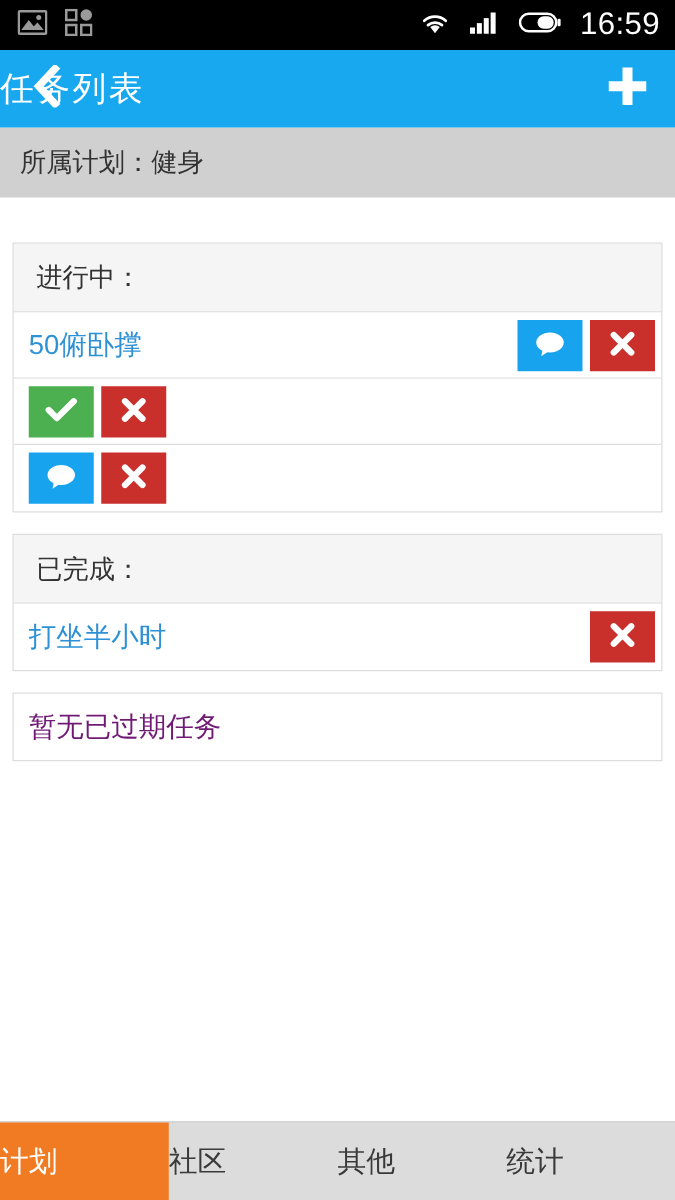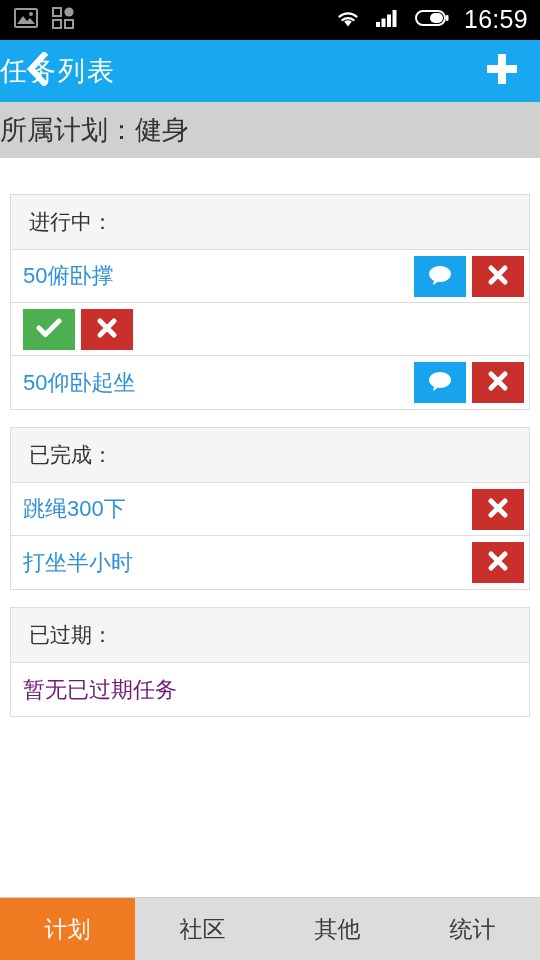--- a/index.html
+++ b/index.html
@@ -73,22 +73,23 @@
     height: 50px;
   }
   .hdr-btn.right { margin-left: auto; }
 
   
   .plan-bar {
     background: #d0d0d0;
     height: 56px;
     display: flex;
     align-items: center;
+    padding-left: 16px;
     color: #333333;
-    font-size: 27px;
+    font-size: 21px;
   }
 
   
   .content {
     padding: 0 10px;
     background: #ffffff;
     margin-top: 36px;
   }
 
   .card {
@@ -155,21 +156,21 @@
     left: 0; right: 0; bottom: 0;
     height: 63px;
     display: flex;
     background: #dcdcdc;
     border-top: 1px solid #cfcfcf;
   }
   .tab {
     flex: 1;
     display: flex;
     align-items: center;
-    justify-content: center;
+    justify-content: flex-start;
     font-size: 23px;
     color: #3a3a3a;
     cursor: pointer;
   }
   .tab.active {
     background: #f07b22;
     color: #ffffff;
   }
 </style>
 </head>
@@ -270,61 +271,49 @@
               </svg></span>
           </button>
           <button class="act remove">
             <span><svg width="24" height="24" viewBox="0 0 24 24">
                 <path d="M5 5 L19 19 M19 5 L5 19" fill="none" stroke="#ffffff" stroke-width="5" stroke-linecap="round"></path>
               </svg></span>
           </button>
         </div>
       </div>
       <div class="row">
-        <div class="row-label">50仰卧起坐</div>
         <div class="row-actions">
           <button class="act comment">
             <span><svg width="26" height="22" viewBox="0 0 26 22">
                 <ellipse cx="13" cy="10" rx="11" ry="8" fill="#ffffff"></ellipse>
                 <path d="M7 16 L6 21 L12 17 Z" fill="#ffffff"></path>
               </svg></span>
           </button>
           <button class="act remove">
             <span><svg width="24" height="24" viewBox="0 0 24 24">
                 <path d="M5 5 L19 19 M19 5 L5 19" fill="none" stroke="#ffffff" stroke-width="5" stroke-linecap="round"></path>
               </svg></span>
           </button>
         </div>
       </div>
     </div>
     <div class="card">
       <div class="card-head">已完成：</div>
       <div class="row">
-        <div class="row-label">跳绳300下</div>
-        <div class="row-actions">
-          <button class="act remove">
-            <span><svg width="24" height="24" viewBox="0 0 24 24">
-                <path d="M5 5 L19 19 M19 5 L5 19" fill="none" stroke="#ffffff" stroke-width="5" stroke-linecap="round"></path>
-              </svg></span>
-          </button>
-        </div>
-      </div>
-      <div class="row">
         <div class="row-label">打坐半小时</div>
         <div class="row-actions">
           <button class="act remove">
             <span><svg width="24" height="24" viewBox="0 0 24 24">
                 <path d="M5 5 L19 19 M19 5 L5 19" fill="none" stroke="#ffffff" stroke-width="5" stroke-linecap="round"></path>
               </svg></span>
           </button>
         </div>
       </div>
     </div>
     <div class="card">
-      <div class="card-head">已过期：</div>
       <div class="row">
         <div class="row-label plain">暂无已过期任务</div>
         <div class="row-actions"></div>
       </div>
     </div>
   </div>
 
 <div class="tab-bar" id="tabs-root">
     <div class="tab active">
       <span>计划</span>

